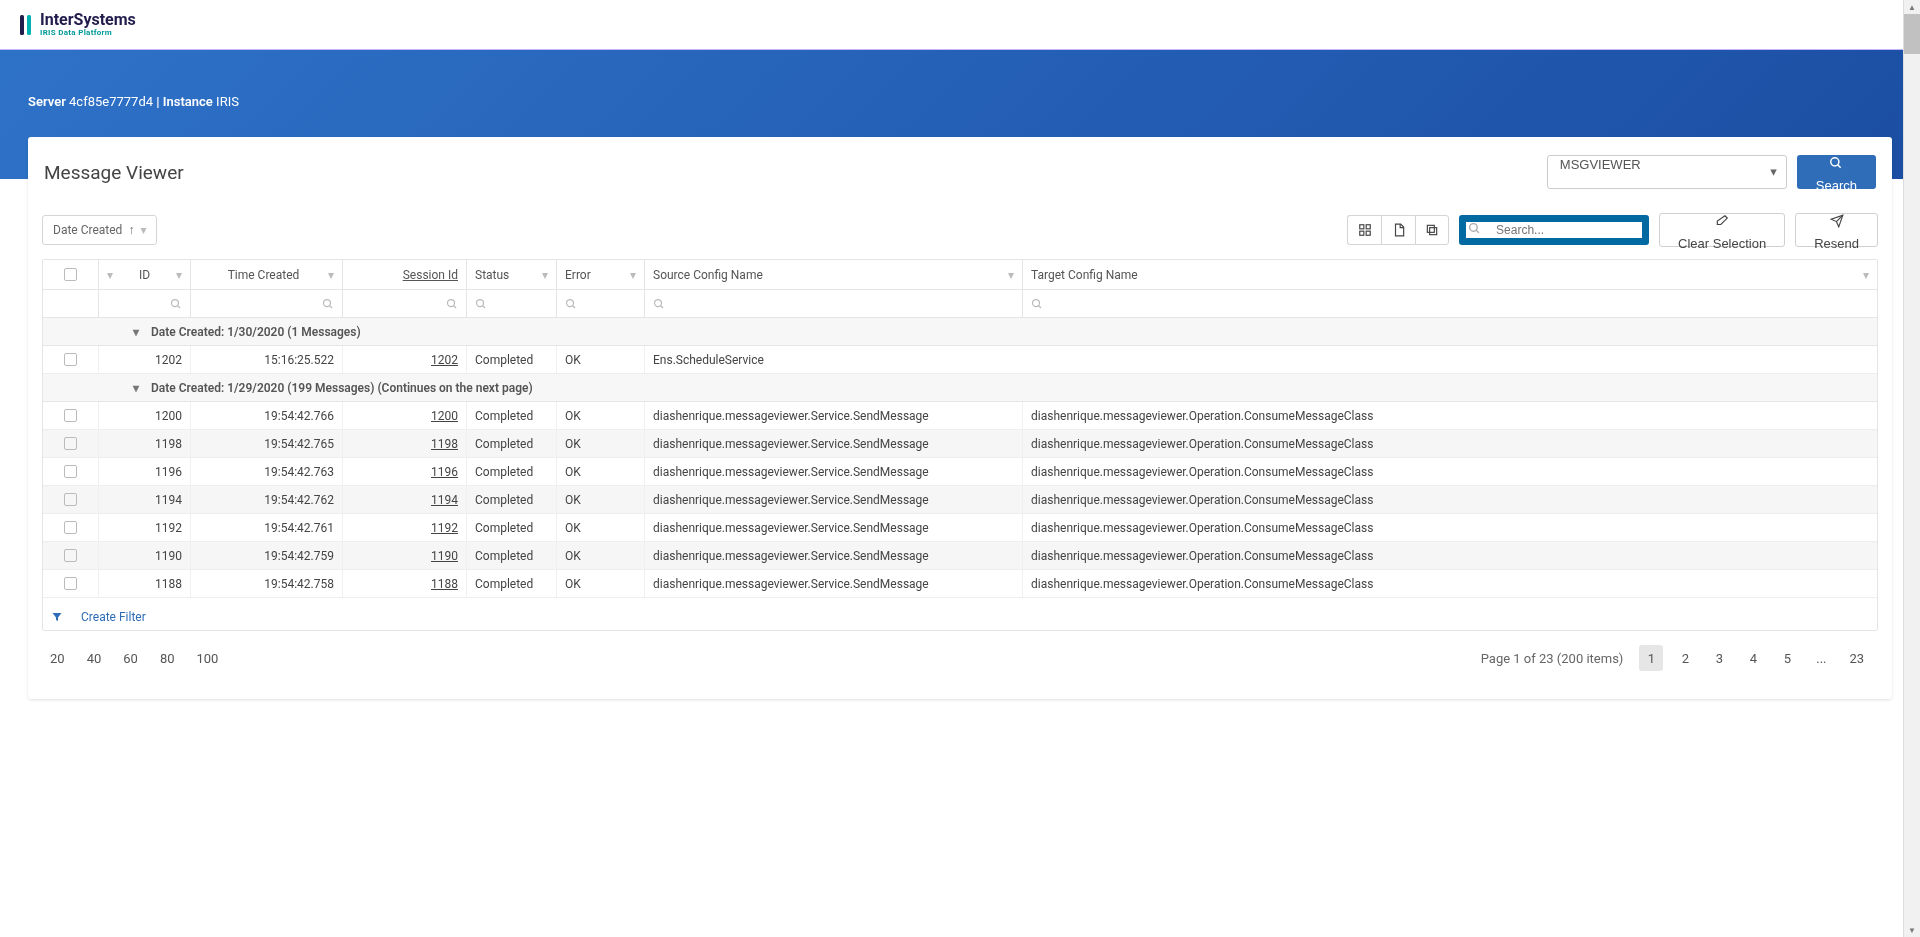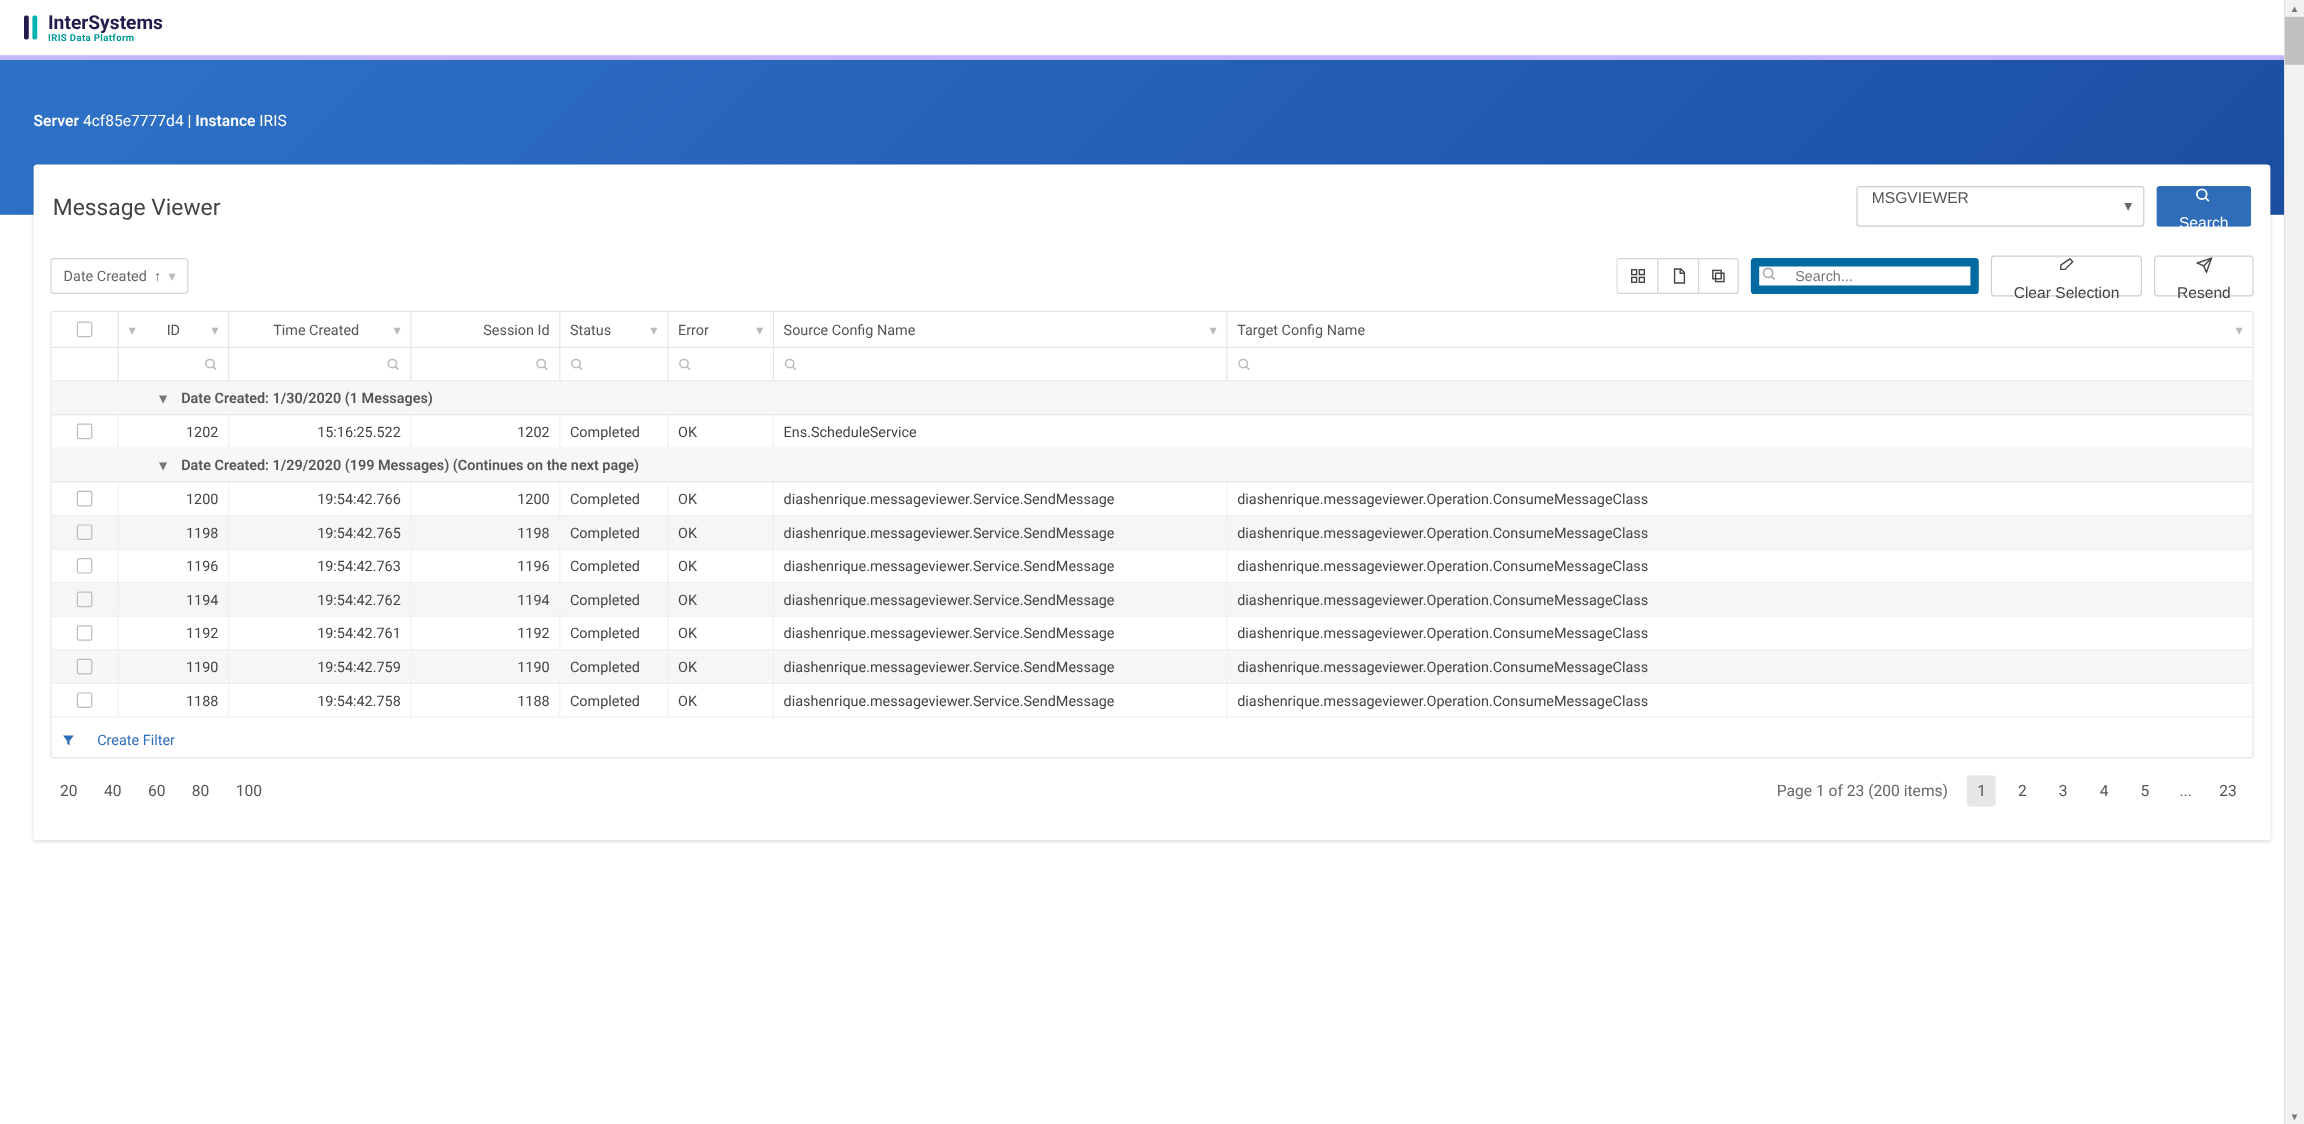--- a/index.html
+++ b/index.html
@@ -1,21 +1,21 @@
 <!DOCTYPE html>
 <html><head>
 <meta charset="utf-8">
 <style>
 * { box-sizing: border-box; margin: 0; padding: 0; }
 body { font-family: -apple-system, BlinkMacSystemFont, "Segoe UI", Roboto, Arial, sans-serif; background: #fff; color: #333; font-size: 13px; }
 .scrollbar-right { position: fixed; top: 0; right: 0; width: 17px; height: 100vh; background: #f1f1f1; border-left: 1px solid #ddd; }
 .scrollbar-thumb { position: absolute; top: 14px; width: 100%; height: 40px; background: #c1c1c1; }
 .scrollbar-up { position:absolute; top:0; width:100%; height:14px; display:flex; align-items:center; justify-content:center; color:#777; font-size:8px; }
 .scrollbar-down { position:absolute; bottom:0; width:100%; height:14px; display:flex; align-items:center; justify-content:center; color:#777; font-size:8px; }
-.topbar { height: 50px; display: flex; align-items: center; padding: 0 18px; border-bottom: 4px solid #c4b5fd; }
+.topbar { height: 50px; display: flex; align-items: center; padding: 0 18px; border-bottom: 1px solid #c4b5fd; }
 .logo { display:flex; align-items:center; gap:6px; }
 .logo-mark { width:16px; height:24px; position:relative; }
 .logo-mark svg { display:block; }
 .logo-text { display:flex; flex-direction:column; line-height:1; }
 .logo-main { font-size:16px; font-weight:700; color:#221c4d; }
 .logo-sub { font-size:8px; color:#009999; font-weight:700; letter-spacing:0.3px; margin-top:1px; }
 .hero { background: linear-gradient(135deg, #2e72c8 0%, #1b4ea3 100%); color:#fff; padding: 28px 28px 70px 28px; }
 .breadcrumb-title { font-size:20px; font-weight:600; }
 .server-line { margin-top:16px; font-size:13px; }
 .server-line .lbl { font-weight:600; }
@@ -51,21 +51,21 @@
 .filter-cell:last-child{ border-right:none; }
 .group-row { background:#f7f7f7; border-bottom:1px solid #e5e5e5; height:28px; display:flex; align-items:center; padding-left:108px; font-size:12px; color:#555; font-weight:600; position:relative; }
 .group-row .caret { position:absolute; left:108px; transform:translateX(-18px); color:#777; }
 .data-row { display:flex; border-bottom:1px solid #eee; height:28px; align-items:stretch; font-size:12px; color:#444; }
 .data-row.alt { background:#f6f6f6; }
 .td { border-right:1px solid #f0f0f0; display:flex; align-items:center; padding:0 8px; }
 .td:last-child{ border-right:none; }
 .col-check { width:56px; justify-content:center; }
 .col-id { width:92px; justify-content:flex-end; }
 .col-time { width:152px; justify-content:flex-end;text-align:right; }
-.col-session { width:124px; justify-content:flex-end; }
+.col-session { width:124px; justify-content:flex-end;text-decoration:underline; }
 .col-status { width:90px; }
 .col-error { width:88px; }
 .col-source { width:378px; }
 .col-target { flex:1; }
 .checkbox { width:13px; height:13px; border:1px solid #bbb; border-radius:2px; }
 .create-filter { padding:12px 8px 4px 8px; }
 .create-filter a { color:#2f6db9; font-size:12px; text-decoration:none; display:inline-flex; gap:18px; align-items:center; }
 .pager { display:flex; justify-content:space-between; align-items:center; margin-top:14px; padding:0 8px; font-size:13px; color:#555; }
 .page-sizes { display:flex; gap:22px; }
 .page-controls { display:flex; align-items:center; gap:10px; }

